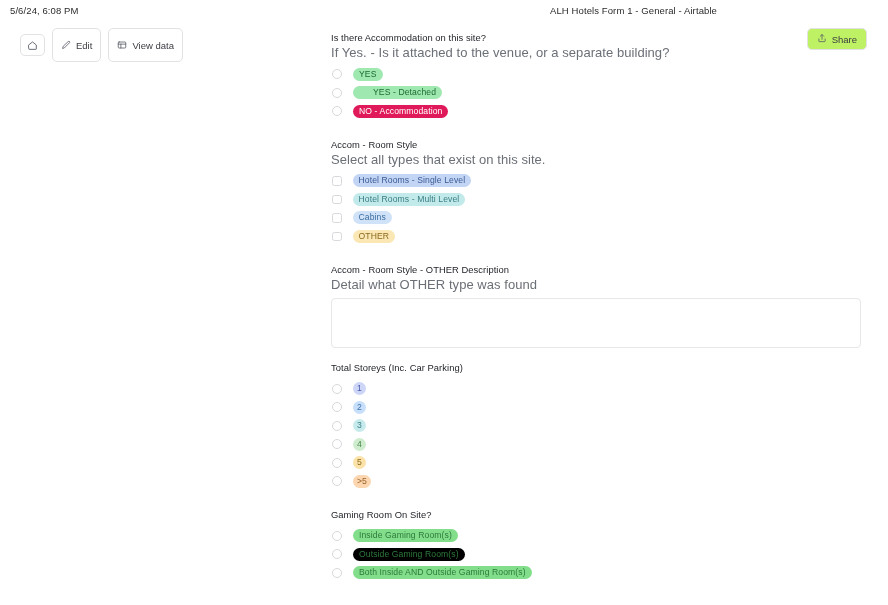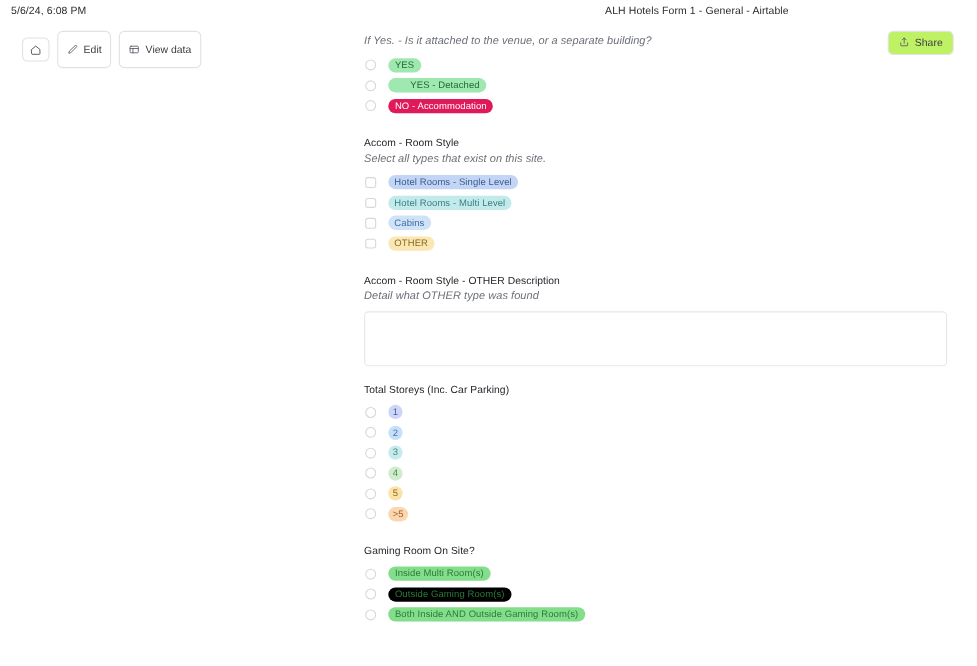--- a/index.html
+++ b/index.html
@@ -54,23 +54,22 @@
   
   .form {
     position: absolute; left: 331px; top: 22px; width: 530px;
   }
   .field { margin-bottom: 0; }
   .f-label {
     font-size: 9.4px; color: #1d1f25; line-height: 14px;
     margin-bottom: 1px; letter-spacing: 0.05px;
   }
   .f-help {
-    font-size: 10px; color: #6b6f76; line-height: 14px;
+    font-size: 13px; color: #6b6f76; line-height: 14px;
     letter-spacing: 0.05px;
-    font-style: italic;
   }
   .options { margin-top: 5px; }
   .opt {
     display: flex; align-items: center; height: 18.5px;
     gap: 0;
   }
   .radio {
     width: 10px; height: 10px; border-radius: 50%;
     border: 1.2px solid #d6d8dc; background: #fff;
     flex: 0 0 auto; margin-left: 1px;
@@ -147,20 +146,21 @@
         <path d="M5.2 5.2 8 2.4l2.8 2.8"></path>
       </svg>
     </span>
     <span>Share</span>
   </div>
 
   <div class="form">
 
     <div class="gap-sm"></div>
     <div class="field">
+      <div class="f-label">Is there Accommodation on this site?</div>
       <div class="f-help">If Yes. - Is it attached to the venue, or a separate building?</div>
       <div class="options">
         <div class="opt">
           <span class="radio"></span>
           <span class="chip" style="background:#9fe8b0;color:#1c6a33;">YES</span>
         </div>
         <div class="opt">
           <span class="radio"></span>
           <span class="chip" style="background:#9fe8b0;color:#1c6a33;padding-left:20px;">YES - Detached</span>
         </div>
@@ -232,21 +232,21 @@
         </div>
       </div>
     </div>
 
     <div class="gap-md"></div>
     <div class="field">
       <div class="f-label">Gaming Room On Site?</div>
       <div class="options">
         <div class="opt">
           <span class="radio"></span>
-          <span class="chip" style="background:#82de8a;color:#2d7a3c;">Inside Multi Room(s)</span>
+          <span class="chip" style="background:#82de8a;color:#2d7a3c;">Inside Gaming Room(s)</span>
         </div>
         <div class="opt">
           <span class="radio"></span>
           <span class="chip" style="background:#000000;color:#2d7a3c;">Outside Gaming Room(s)</span>
         </div>
         <div class="opt">
           <span class="radio"></span>
           <span class="chip" style="background:#82de8a;color:#2d7a3c;">Both Inside AND Outside Gaming Room(s)</span>
         </div>
       </div>

